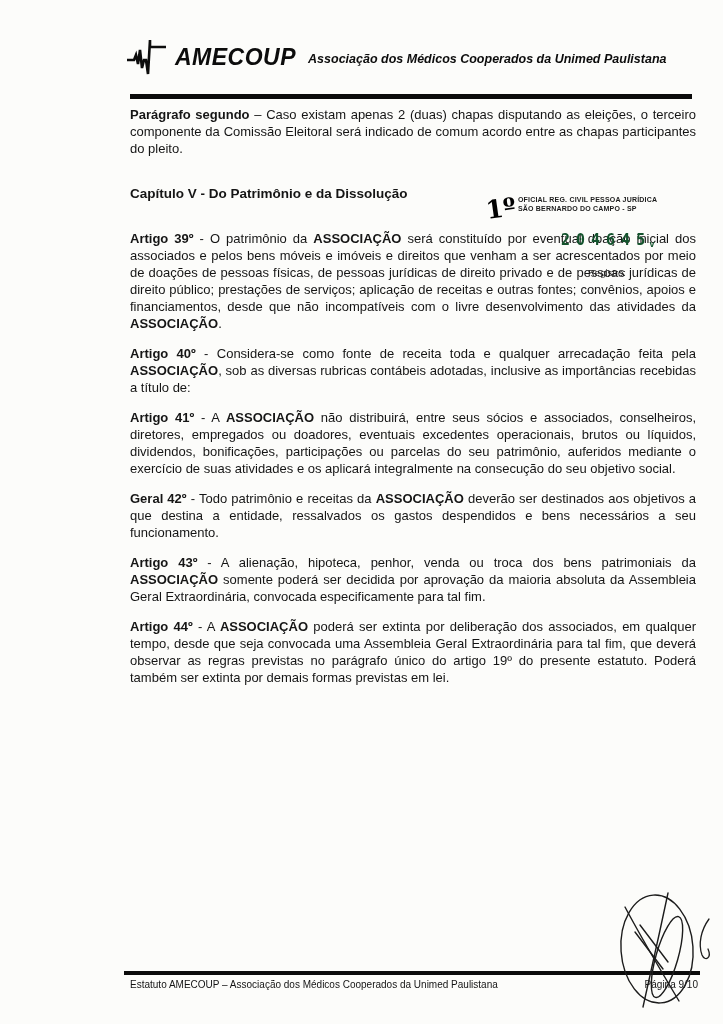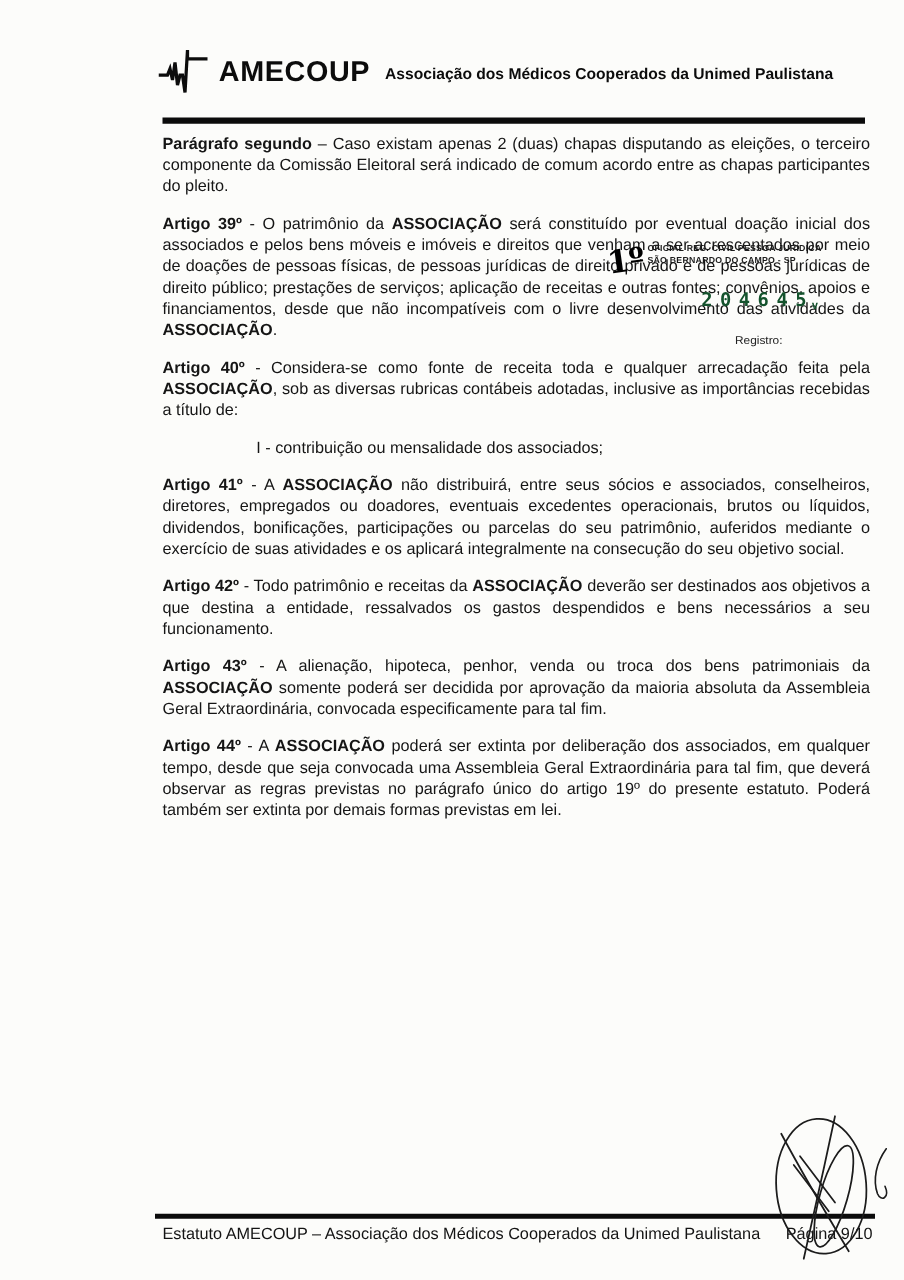--- a/index.html
+++ b/index.html
@@ -3,21 +3,21 @@
 <meta charset="utf-8">
 <style>
   html,body { margin:0; padding:0; }
   .page {
     position:relative; width:723px; height:1024px;
     background:#fcfcfa; overflow:hidden;
     font-family:"Liberation Sans", sans-serif;
     color:#151515;
   }
   
-  .header { position:absolute; top:36px; left:126px; display:flex; align-items:center; }
+  .header { position:absolute; top:36px; left:126px; display:flex; align-items:center;font-style:italic; }
   .ekg { display:block; }
   .logo-text { font-size:23px; font-weight:bold; letter-spacing:0.5px; margin-left:-5px; color:#0c0c0c; }
   .org-name { font-size:12.5px; font-weight:bold; margin-left:12px; padding-top:3px; color:#0c0c0c; }
   .rule-top { position:absolute; top:94px; left:130px; width:562px; height:5px; background:#0b0b0b; }
   .rule-bottom { position:absolute; top:971px; left:124px; width:576px; height:4px; background:#0b0b0b; }
   
   .content { position:absolute; top:106px; left:130px; width:566px; font-size:13px; line-height:17px; }
   .para { margin:0 0 13px 0; text-align:justify; }
   .para.heading { margin:28px 0; text-align:left; font-weight:bold; font-size:13.5px; }
   .para.item { padding-left:75px; text-align:left; }
@@ -26,43 +26,43 @@
   .stamp { position:absolute; top:194px; left:486px; display:flex; align-items:flex-start; }
   .stamp-emblem { font-size:25px; font-weight:900; color:#000; transform:rotate(-8deg); line-height:30px; font-family:"DejaVu Serif", serif; }
   .stamp-lines { margin-left:2px; margin-top:2px; font-size:7px; font-weight:bold; line-height:8.5px; letter-spacing:0.2px; color:#1b1b1b; white-space:nowrap; }
   .stamp-number { position:absolute; top:231px; left:561px; font-family:"DejaVu Sans Mono", monospace; font-weight:bold; font-size:15px; letter-spacing:6px; color:#14532d; white-space:nowrap; }
   .stamp-tick { font-size:9px; letter-spacing:0; margin-left:-2px; vertical-align:-2px; }
   .registro { position:absolute; top:267px; left:588px; font-size:9.5px; font-weight:normal; color:#222; transform:scaleY(0.95); }
   
   .sig { position:absolute; top:885px; left:605px; }
   .sig2 { position:absolute; top:916px; left:693px; }
   
-  .footer { position:absolute; top:979px; left:130px; width:568px; display:flex; justify-content:space-between; font-size:13px; color:#141414; }
+  .footer { position:absolute; top:979px; left:130px; width:568px; display:flex; justify-content:space-between; font-size:10px; color:#141414; }
 </style>
 </head>
 <body>
 
 <div class="page">
 
   <div class="header">
     <svg class="ekg" width="54" height="42" viewBox="0 0 54 42">
       <polyline points="1,24 8,24 10,19 12,28 14,14 16,32 18,24 20,24 22,38 24,4 24,11 40,11" fill="none" stroke="#0c0c0c" stroke-width="2.6" stroke-linejoin="miter"></polyline>
     </svg>
     <span class="logo-text">AMECOUP</span>
     <span class="org-name">Associação dos Médicos Cooperados da Unimed Paulistana</span>
   </div>
   <div class="rule-top"></div>
 
   <div class="content">
       <p class="para normal"><span class="b">Parágrafo segundo</span><span> – Caso existam apenas 2 (duas) chapas disputando as eleições, o terceiro componente da Comissão Eleitoral será indicado de comum acordo entre as chapas participantes do pleito.</span></p>
+      <p class="para heading"><span class="b">Capítulo V - Do Patrimônio e da Dissolução</span></p>
       <p class="para normal"><span class="b">Artigo 39º</span><span> - O patrimônio da </span><span class="b">ASSOCIAÇÃO</span><span> será constituído por eventual doação inicial dos associados e pelos bens móveis e imóveis e direitos que venham a ser acrescentados por meio de doações de pessoas físicas, de pessoas jurídicas de direito privado e de pessoas jurídicas de direito público; prestações de serviços; aplicação de receitas e outras fontes; convênios, apoios e financiamentos, desde que não incompatíveis com o livre desenvolvimento das atividades da </span><span class="b">ASSOCIAÇÃO</span><span>.</span></p>
       <p class="para normal"><span class="b">Artigo 40º</span><span> - Considera-se como fonte de receita toda e qualquer arrecadação feita pela </span><span class="b">ASSOCIAÇÃO</span><span>, sob as diversas rubricas contábeis adotadas, inclusive as importâncias recebidas a título de:</span></p>
-      <p class="para item"><span>I - contribuição ou mensalidade dos associados;</span></p>
       <p class="para normal"><span class="b">Artigo 41º</span><span> - A </span><span class="b">ASSOCIAÇÃO</span><span> não distribuirá, entre seus sócios e associados, conselheiros, diretores, empregados ou doadores, eventuais excedentes operacionais, brutos ou líquidos, dividendos, bonificações, participações ou parcelas do seu patrimônio, auferidos mediante o exercício de suas atividades e os aplicará integralmente na consecução do seu objetivo social.</span></p>
-      <p class="para normal"><span class="b">Artigo 42º</span><span> - Todo patrimônio e receitas da </span><span class="b">ASSOCIAÇÃO</span><span> deverão ser destinados aos objetivos a que destina a entidade, ressalvados os gastos despendidos e bens necessários a seu funcionamento.</span></p>
+      <p class="para normal"><span class="b">Geral 42º</span><span> - Todo patrimônio e receitas da </span><span class="b">ASSOCIAÇÃO</span><span> deverão ser destinados aos objetivos a que destina a entidade, ressalvados os gastos despendidos e bens necessários a seu funcionamento.</span></p>
       <p class="para normal"><span class="b">Artigo 43º</span><span> - A alienação, hipoteca, penhor, venda ou troca dos bens patrimoniais da </span><span class="b">ASSOCIAÇÃO</span><span> somente poderá ser decidida por aprovação da maioria absoluta da Assembleia Geral Extraordinária, convocada especificamente para tal fim.</span></p>
       <p class="para normal"><span class="b">Artigo 44º</span><span> - A </span><span class="b">ASSOCIAÇÃO</span><span> poderá ser extinta por deliberação dos associados, em qualquer tempo, desde que seja convocada uma Assembleia Geral Extraordinária para tal fim, que deverá observar as regras previstas no parágrafo único do artigo 19º do presente estatuto. Poderá também ser extinta por demais formas previstas em lei.</span></p>
     </div>
 
   <div class="stamp">
     <span class="stamp-emblem">1º</span>
     <span class="stamp-lines">
       <span>OFICIAL REG. CIVIL PESSOA JURÍDICA</span><br>
       <span>SÃO BERNARDO DO CAMPO - SP</span>
     </span>

